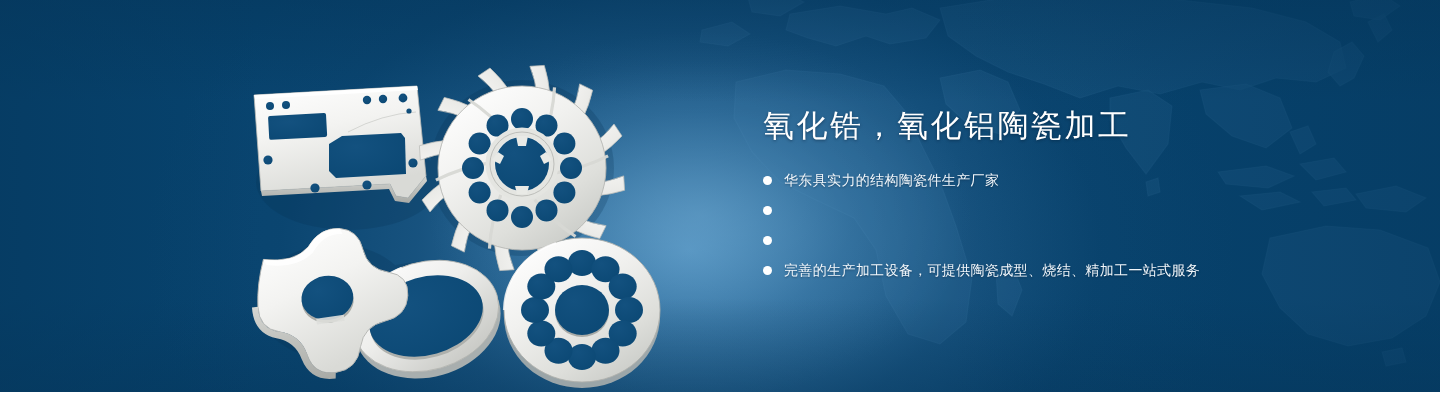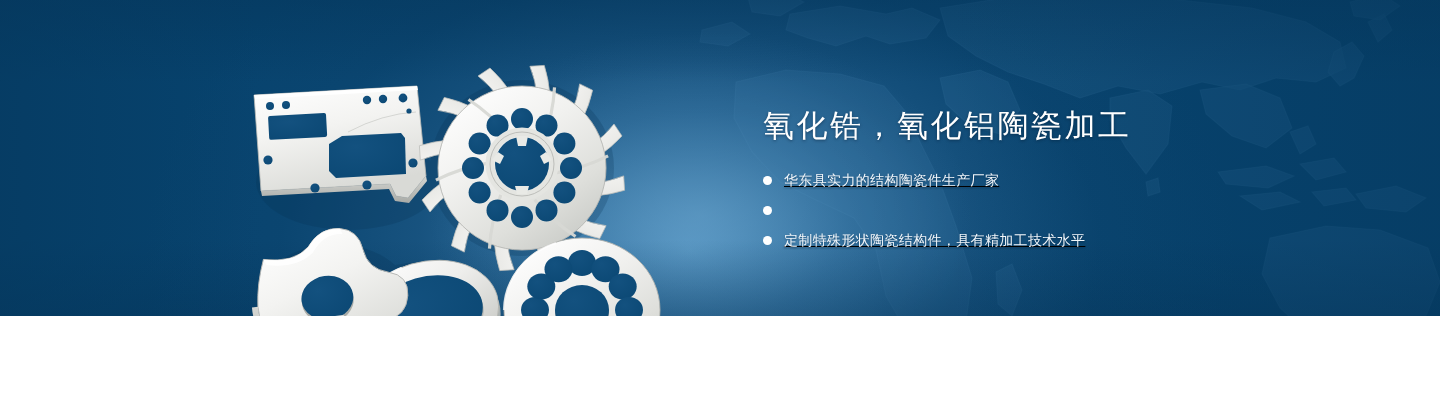--- a/index.html
+++ b/index.html
@@ -8,21 +8,21 @@
     padding: 0;
     background: #ffffff;
   }
   body {
     font-family: "Liberation Sans", "DejaVu Sans", sans-serif;
   }
 
   .banner {
     position: relative;
     width: 1440px;
-    height: 316px;
+    height: 392px;
     overflow: hidden;
     background: #6d28d9;
   }
 
   
   .bg-base {
     position: absolute;
     inset: 0;
     background: #07436e;
   }
@@ -90,21 +90,20 @@
     letter-spacing: 2.5px;
     font-weight: 400;
     margin: 0 0 27px 0;
     white-space: nowrap;
     text-shadow: 0 1px 3px rgba(0,20,40,0.45);
   }
   .bullets {
     list-style: none;
     margin: 0;
     padding: 0;
-    text-decoration: underline;
   }
   .bullet {
     display: flex;
     align-items: center;
     margin: 0 0 11px 0;
     height: 19px;
   }
   .bullet:last-child { margin-bottom: 0; }
   .dot {
     flex: 0 0 auto;
@@ -397,18 +396,21 @@
     <ul class="bullets">
       <li class="bullet">
         <span class="dot"></span>
         <span class="btext">华东具实力的结构陶瓷件生产厂家</span>
       </li>
       <li class="bullet">
         <span class="dot"></span>
       </li>
       <li class="bullet">
         <span class="dot"></span>
-        <span class="btext">定制特殊形状陶瓷结构件，具有精加工技术水平</span>
+      </li>
+      <li class="bullet">
+        <span class="dot"></span>
+        <span class="btext">完善的生产加工设备，可提供陶瓷成型、烧结、精加工一站式服务</span>
       </li>
     </ul>
   </div>
 
 </div>
 
 </body></html>

